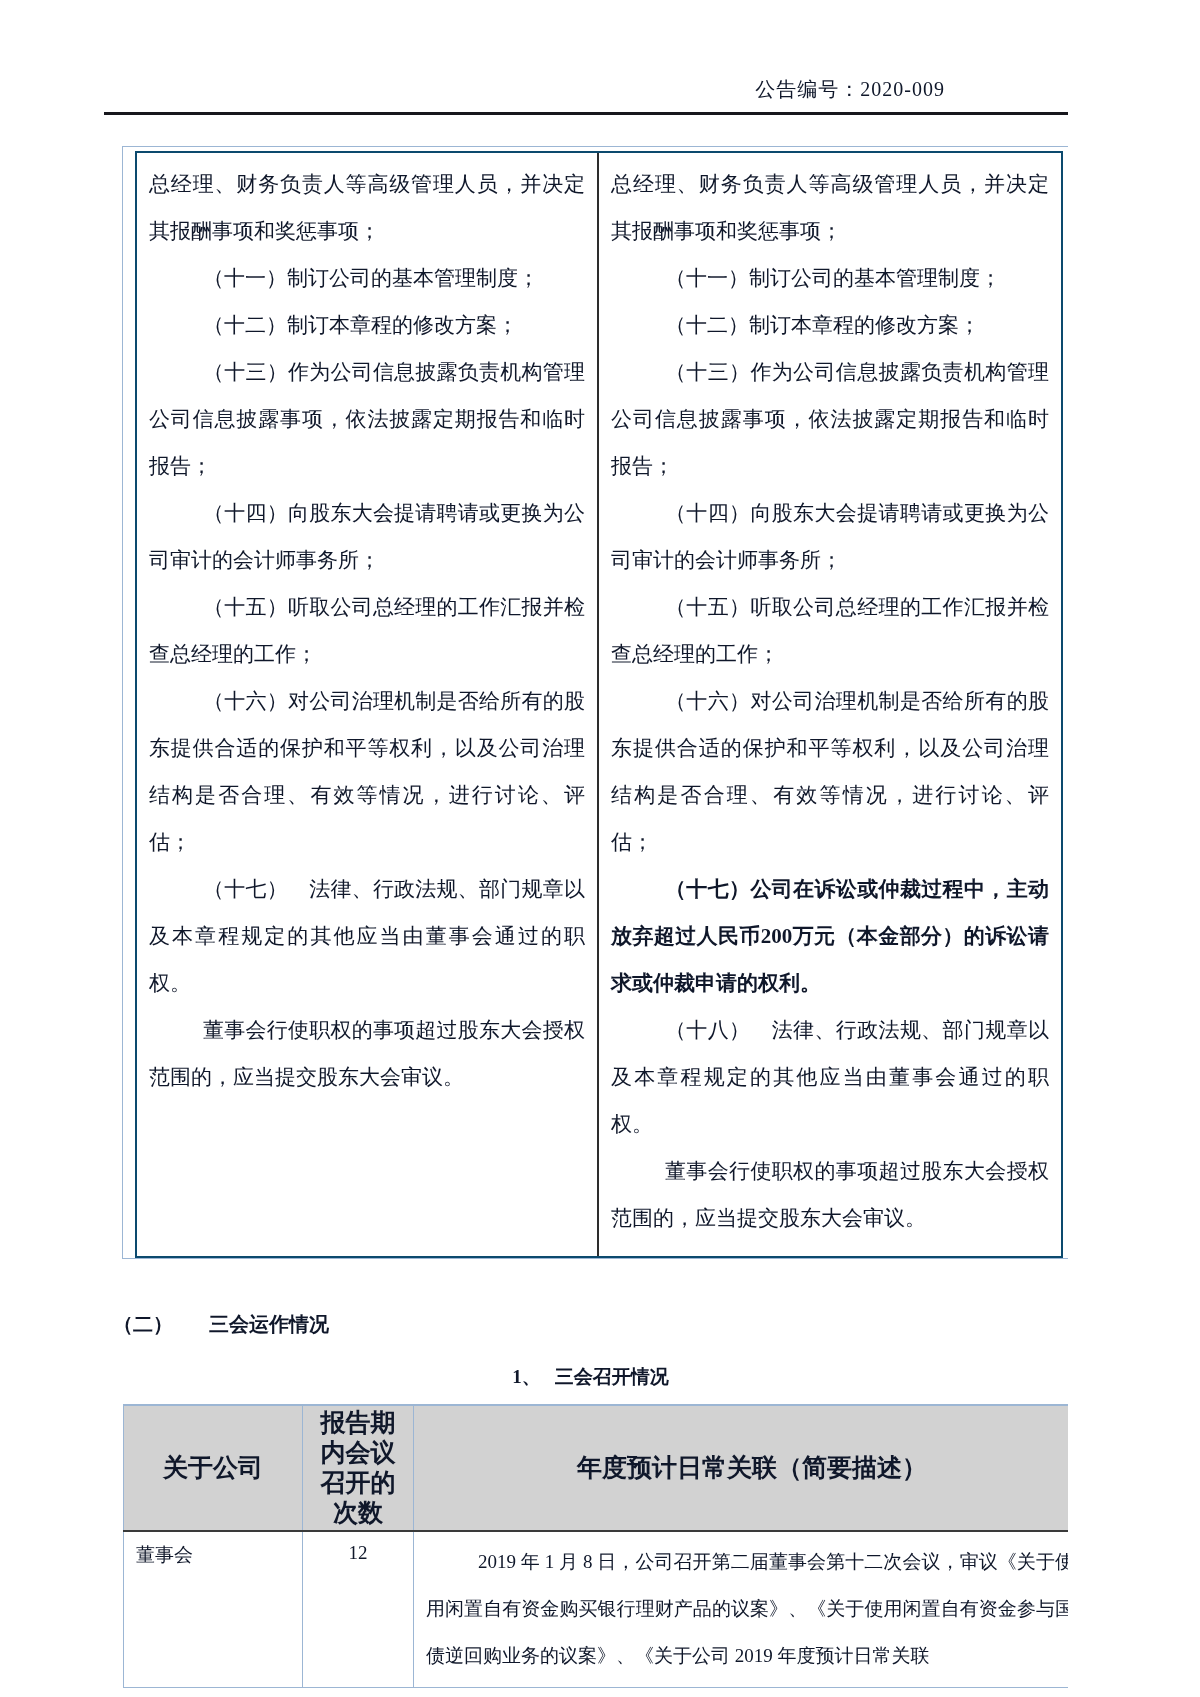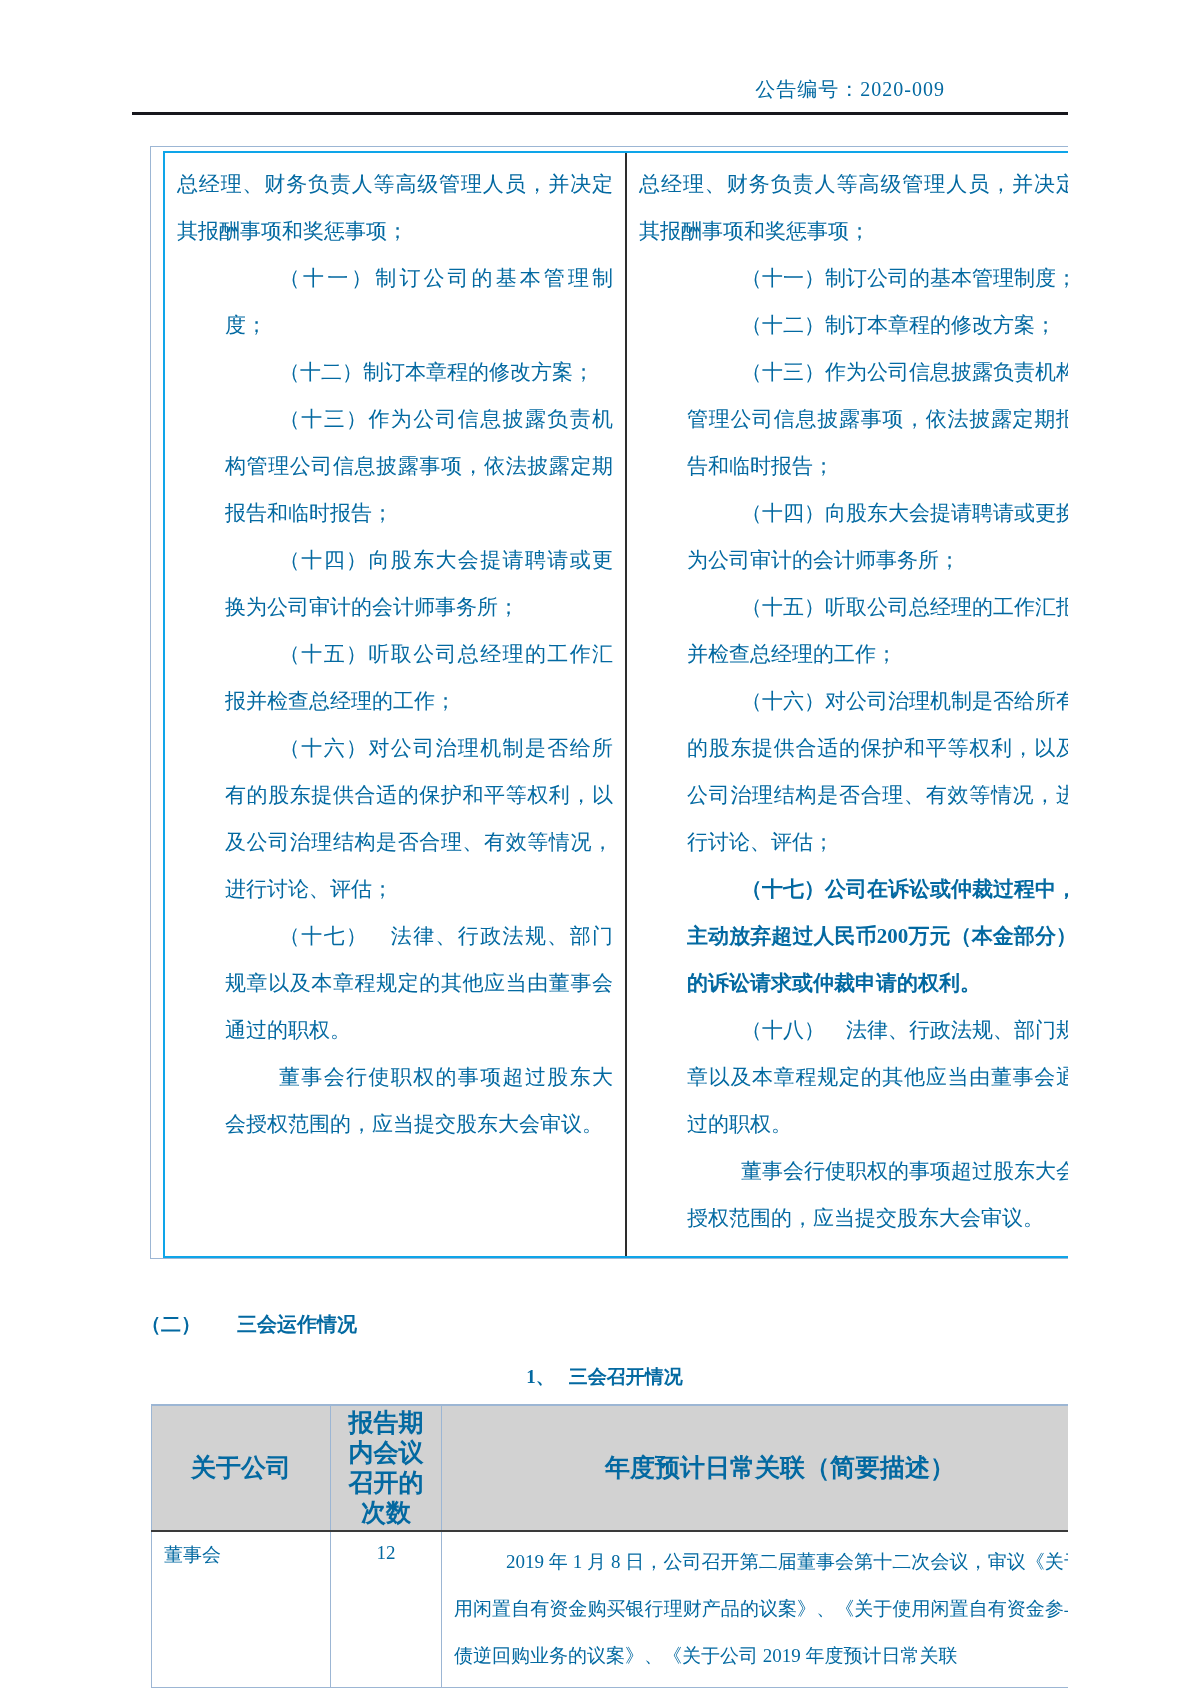--- a/index.html
+++ b/index.html
@@ -3,23 +3,22 @@
 <meta charset="utf-8">
 <style>
   html, body { margin: 0; padding: 0; background: #ffffff; }
   .page {
     position: relative;
     width: 1068px;
     height: 1697px;
     background: #ffffff;
     overflow: hidden;
     font-family: "Liberation Serif", "DejaVu Serif", serif;
-    color: #0369a1;
+    color: #0f172a;
     box-sizing: border-box;
-    padding-left: 28px;
   }
   
   .hdr { position: relative; height: 146px; }
   .hdr-no {
     position: absolute; top: 76px; right: 123px;
     font-size: 20px; letter-spacing: 1px;
   }
   .hdr-rule {
     position: absolute; top: 112px; left: 104px;
     width: 978px; height: 3px; background: #17171d;
@@ -27,33 +26,33 @@
   
   .charter-outer {
     margin-left: 122px;
     width: 951px;
     border: 1px solid var(--blue);
     box-sizing: border-box;
     padding: 4px 9px 0 12px;
   }
   .charter-inner {
     display: flex;
-    border: 2px solid #0ea5e9;
+    border: 2px solid #0c4a6e;
   }
   .charter-cell {
     width: 50%;
     box-sizing: border-box;
     padding: 8px 12px 14px 12px;
     font-size: 21px;
     line-height: 47px;
     text-align: justify;
   }
   .charter-cell.left { border-right: 2px solid #2d2d2d; }
   .cpara { margin: 0; }
-  .cpara.ind { text-indent: 54px; margin-left: 48px; }
+  .cpara.ind { text-indent: 54px; }
   .cpara.b { font-weight: bold; }
   .charter-note {
     margin: 0 0 0 34px;
     font-size: 20px;
     line-height: 46px;
     padding: 2px 0 4px 0;
   }
   
   .sec {
     margin: 52px 0 0 113px;

